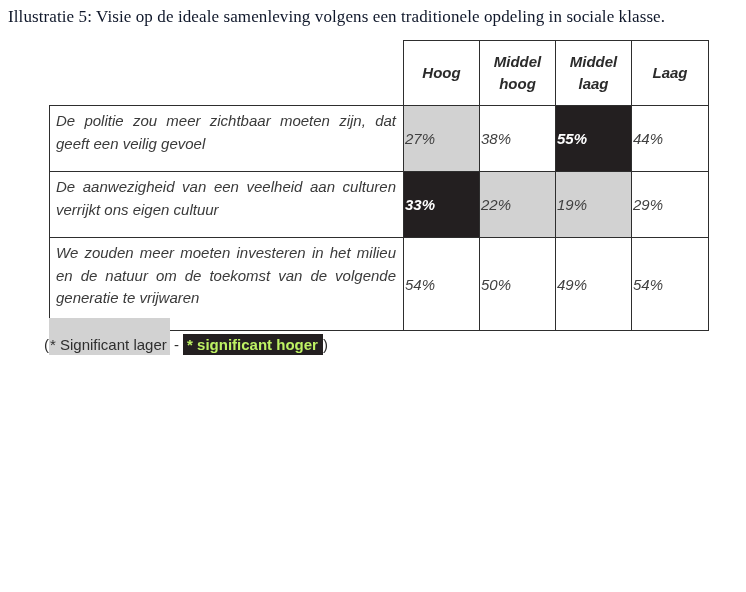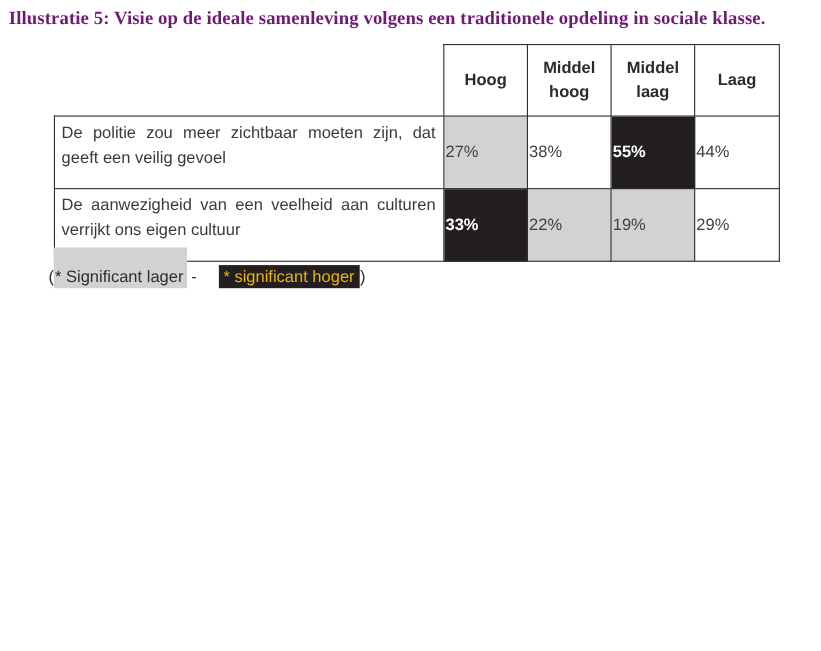--- a/index.html
+++ b/index.html
@@ -6,30 +6,31 @@
   body{
     width:746px;height:592px;
     background:#ffffff;
     font-family:"Liberation Sans",sans-serif;
     color:#3a3a3a;
     overflow:hidden;
     position:relative;
   }
   .title{
     font-family:"Liberation Serif",serif;
-    font-weight:bold;
+    font-weight:normal;
     font-size:17px;
-    color:#701a75;
+    color:#0f172a;
     padding:7px 4px 0 8px;
     letter-spacing:0.1px;
   }
   table{
     border-collapse:collapse;
     table-layout:fixed;
     margin:13px 0 0 49px;
+    font-style:italic;
   }
   td{
     border:1px solid #2e2e2e;
     font-size:15px;
   }
   td.corner{ border:none; background:#fff; }
   td.head{
     text-align:center;
     vertical-align:middle;
     font-weight:bold;
@@ -62,24 +63,23 @@
     font-size:15px;
     color:#2e2e2e;
     white-space:nowrap;
   }
   .chip-lower{
     background:var(--sig-lower,#d2d2d2);
     padding:18px 3px 2px 1px;
   }
   .chip-higher{
     background:var(--sig-higher,#231f20);
-    color:#eab308;
-    font-weight:normal;
+    color:#bef264;
+    font-weight:bold;
     padding:2px 5px 2px 4px;
-    margin-left:16px;
   }
 </style>
 </head>
 <body>
 
 <div class="title">Illustratie 5: Visie op de ideale samenleving volgens een traditionele opdeling in sociale klasse.</div>
 
 <table>
   <colgroup>
     <col style="width:354px">
@@ -109,16 +109,23 @@
 
     <tr class="r-short">
       <td class="rowlabel">De aanwezigheid van een veelheid aan culturen verrijkt ons eigen cultuur</td>
       <td class="val sig-higher">33%</td>
       <td class="val sig-lower">22%</td>
       <td class="val sig-lower">19%</td>
       <td class="val">29%</td>
     </tr>
 
 
+    <tr class="r-tall">
+      <td class="rowlabel">We zouden meer moeten investeren in het milieu en de natuur om de toekomst van de volgende generatie te vrijwaren</td>
+      <td class="val">54%</td>
+      <td class="val">50%</td>
+      <td class="val">49%</td>
+      <td class="val">54%</td>
+    </tr>
   </tbody>
 </table>
 
 <div class="legend"><span>(</span><span class="chip-lower">* Significant lager</span><span> - </span><span class="chip-higher">* significant hoger</span><span>)</span></div>
 
 </body></html>

